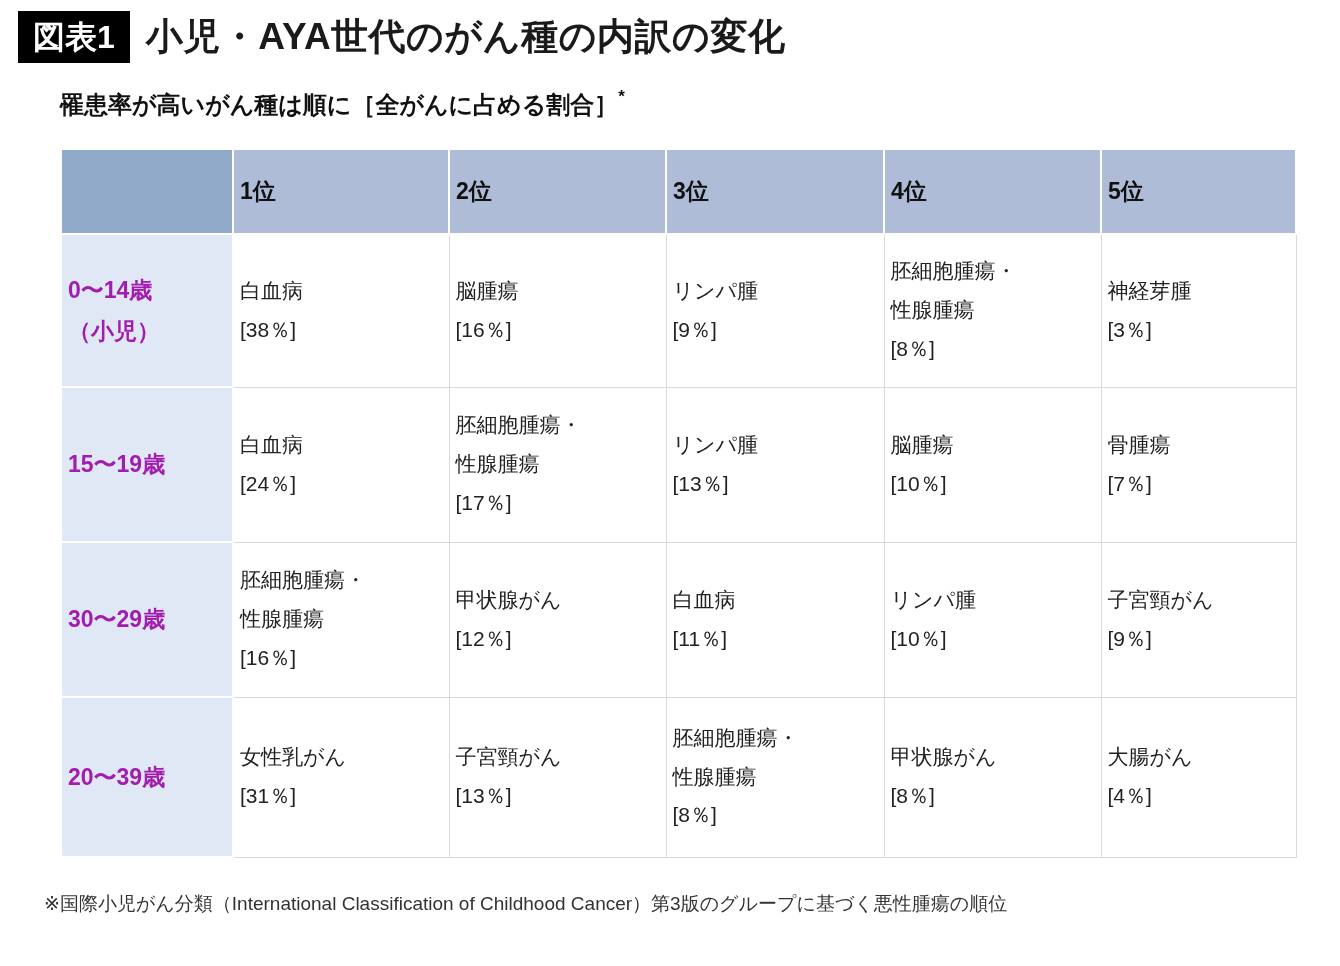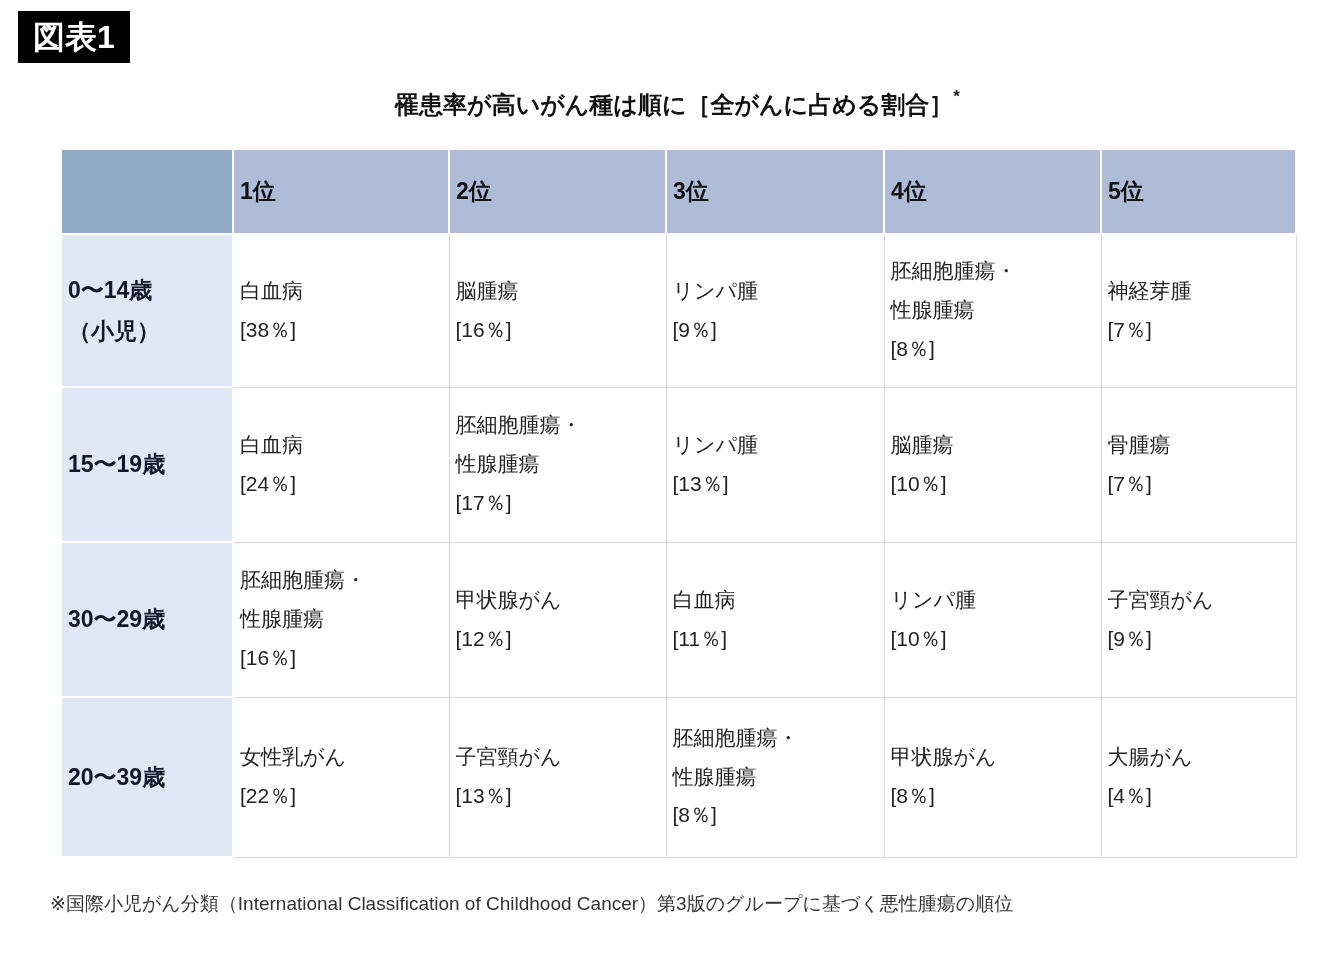--- a/index.html
+++ b/index.html
@@ -36,21 +36,20 @@
     font-weight: bold;
     color: #1a1a1a;
     letter-spacing: 0.5px;
     white-space: nowrap;
   }
 
   
   .subtitle {
     width: 1235px;
     margin: 25px 0 0 60px;
-    text-align: center;
     font-size: 24px;
     font-weight: bold;
     color: #111111;
   }
   .subtitle sup {
     font-size: 17px;
     font-weight: bold;
     vertical-align: top;
     position: relative;
     top: -2px;
@@ -81,50 +80,51 @@
     font-size: 23px;
     font-weight: bold;
     color: #111111;
   }
   .rank-table thead th.corner { background: #91aaca; }
   .rank-table tbody th.rowlabel {
     background: #dfe8f4;
     border: 2px solid #ffffff;
     font-size: 23px;
     font-weight: bold;
-    color: #0f172a;
+    color: #a21caf;
     white-space: pre-line;
     line-height: 1.75;
   }
   .rank-table tbody td.cell {
     background: #ffffff;
     border: 1px solid #d9d9d9;
     font-size: 21px;
     color: #222222;
     white-space: pre-line;
     line-height: 1.85;
   }
 
   
   .footnote {
     margin: 30px 0 0 42px;
     font-size: 19px;
     line-height: 1.68;
     color: #333333;
     width: 1260px;
   }
-  .footnote p { margin: 8px; }
+  .footnote p { margin: 2px; }
 </style>
 </head>
 <body>
 
 <div class="page">
 
   <div class="header-row">
     <span class="badge">図表1</span>
+    <span class="fig-title">小児・AYA世代のがん種の内訳の変化</span>
   </div>
 
   <div class="subtitle"><span>罹患率が高いがん種は順に［全がんに占める割合］</span><sup>*</sup></div>
 
   <table class="rank-table">
     <colgroup>
       <col style="width:172px">
         <col style="width:216px">
         <col style="width:217px">
       <col style="width:218px">
@@ -148,21 +148,21 @@
         <td class="cell">白血病
 [38％]</td>
         <td class="cell">脳腫瘍
 [16％]</td>
         <td class="cell">リンパ腫
 [9％]</td>
         <td class="cell">胚細胞腫瘍・
 性腺腫瘍
 [8％]</td>
         <td class="cell">神経芽腫
-[7％]</td>
+[3％]</td>
       </tr>
       <tr class="r2">
         <th class="rowlabel">15〜19歳</th>
         <td class="cell">白血病
 [24％]</td>
         <td class="cell">胚細胞腫瘍・
 性腺腫瘍
 [17％]</td>
         <td class="cell">リンパ腫
 [13％]</td>
@@ -181,21 +181,21 @@
         <td class="cell">白血病
 [11％]</td>
         <td class="cell">リンパ腫
 [10％]</td>
         <td class="cell">子宮頸がん
 [9％]</td>
       </tr>
       <tr class="r4">
         <th class="rowlabel">20〜39歳</th>
         <td class="cell">女性乳がん
-[22％]</td>
+[31％]</td>
         <td class="cell">子宮頸がん
 [13％]</td>
         <td class="cell">胚細胞腫瘍・
 性腺腫瘍
 [8％]</td>
         <td class="cell">甲状腺がん
 [8％]</td>
         <td class="cell">大腸がん
 [4％]</td>
       </tr>

